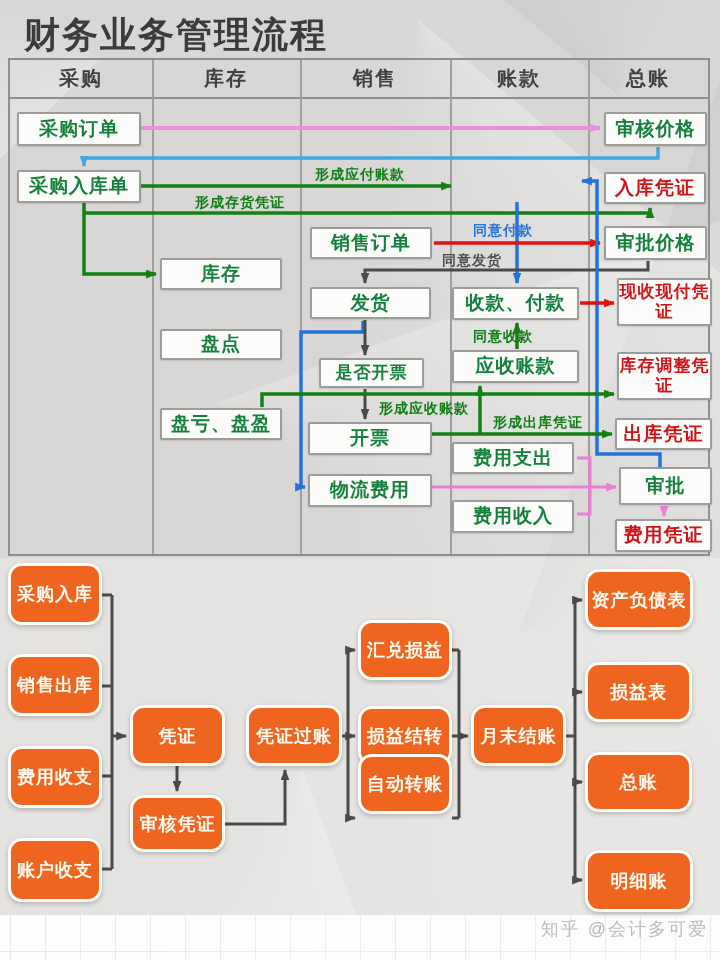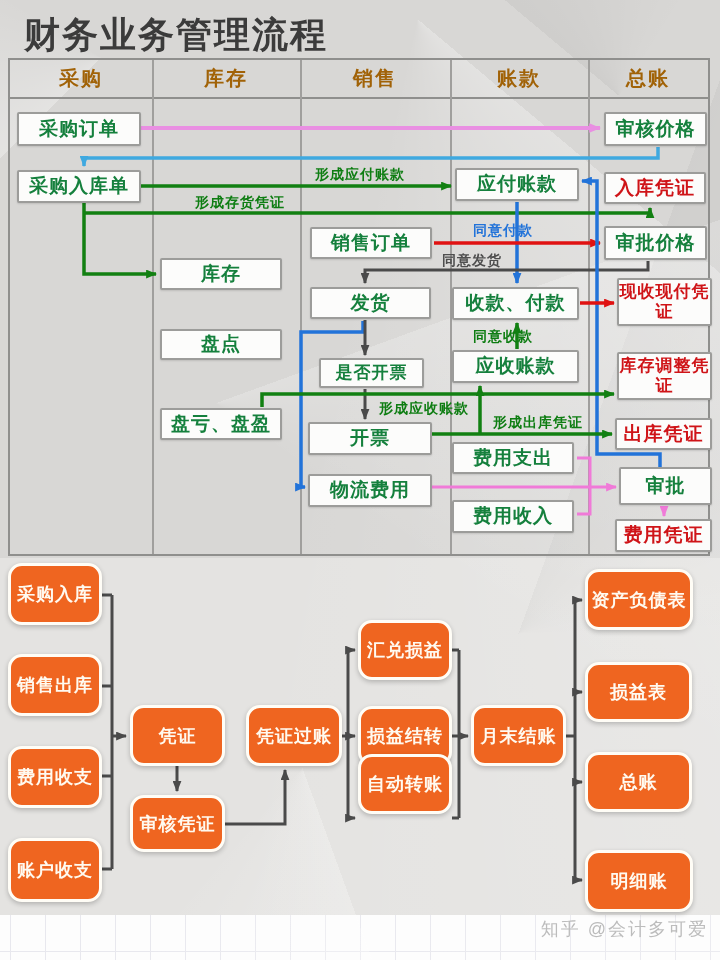--- a/index.html
+++ b/index.html
@@ -29,21 +29,21 @@
     position:absolute;left:24px;top:11px;z-index:6;
     font-size:36px;font-weight:bold;color:#3b3b3b;letter-spacing:2px;white-space:nowrap;
   }
   
   .lane-frame{position:absolute;left:8px;top:58px;width:702px;height:498px;
     border:2px solid #8f8f8d;box-sizing:border-box;z-index:2;}
   .lane-vline{position:absolute;top:0;bottom:0;width:2px;background:#a09f9d;}
   .lane-hline{position:absolute;left:0;right:0;top:37px;height:2px;background:#8f8f8d;}
   .lane-head{
     position:absolute;top:0;height:37px;display:flex;align-items:center;justify-content:center;
-    font-size:20px;font-weight:bold;color:#a16207;letter-spacing:2px;
+    font-size:20px;font-weight:bold;color:#404040;letter-spacing:2px;
   }
   
   .node{
     position:absolute;z-index:5;box-sizing:border-box;
     background:#fcfcfb;border:2px solid #9c9c9a;border-radius:2px;
     display:flex;align-items:center;justify-content:center;text-align:center;
     font-size:19px;font-weight:bold;color:#15803d;letter-spacing:1px;line-height:1.2;
     box-shadow:0 1px 2px rgba(0,0,0,.12);
   }
   .node.red{color:#cf1418;}
@@ -149,21 +149,20 @@
 
     <polyline points="577,458 590,458 590,514 577,514" fill="none" stroke="#f07ad8" stroke-width="3"></polyline>
     <polyline points="432,487 616,487" fill="none" stroke="#f07ad8" stroke-width="3" marker-end="url(#mMag)"></polyline>
 
     <polyline points="664,506 664,516" fill="none" stroke="#f07ad8" stroke-width="3" marker-end="url(#mMag)"></polyline>
   </svg>
 
   <div class="node" style="left:17px;top:112px;width:124px;height:34px">采购订单</div>
   <div class="node" style="left:604px;top:112px;width:103px;height:34px">审核价格</div>
   <div class="node" style="left:17px;top:170px;width:124px;height:33px">采购入库单</div>
-  <div class="node" style="left:455px;top:168px;width:124px;height:33px">应付账款</div>
   <div class="node red" style="left:604px;top:172px;width:102px;height:32px">入库凭证</div>
   <div class="node" style="left:310px;top:227px;width:122px;height:32px">销售订单</div>
   <div class="node" style="left:604px;top:226px;width:103px;height:34px">审批价格</div>
   <div class="node" style="left:160px;top:258px;width:122px;height:32px">库存</div>
   <div class="node" style="left:310px;top:287px;width:121px;height:32px">发货</div>
   <div class="node" style="left:452px;top:287px;width:127px;height:33px">收款、付款</div>
   <div class="node red small" style="left:617px;top:278px;width:95px;height:48px">现收现付凭证</div>
   <div class="node" style="left:160px;top:329px;width:122px;height:31px">盘点</div>
   <div class="node" style="left:452px;top:350px;width:127px;height:33px">应收账款</div>
   <div class="node small" style="left:319px;top:358px;width:105px;height:30px">是否开票</div>

